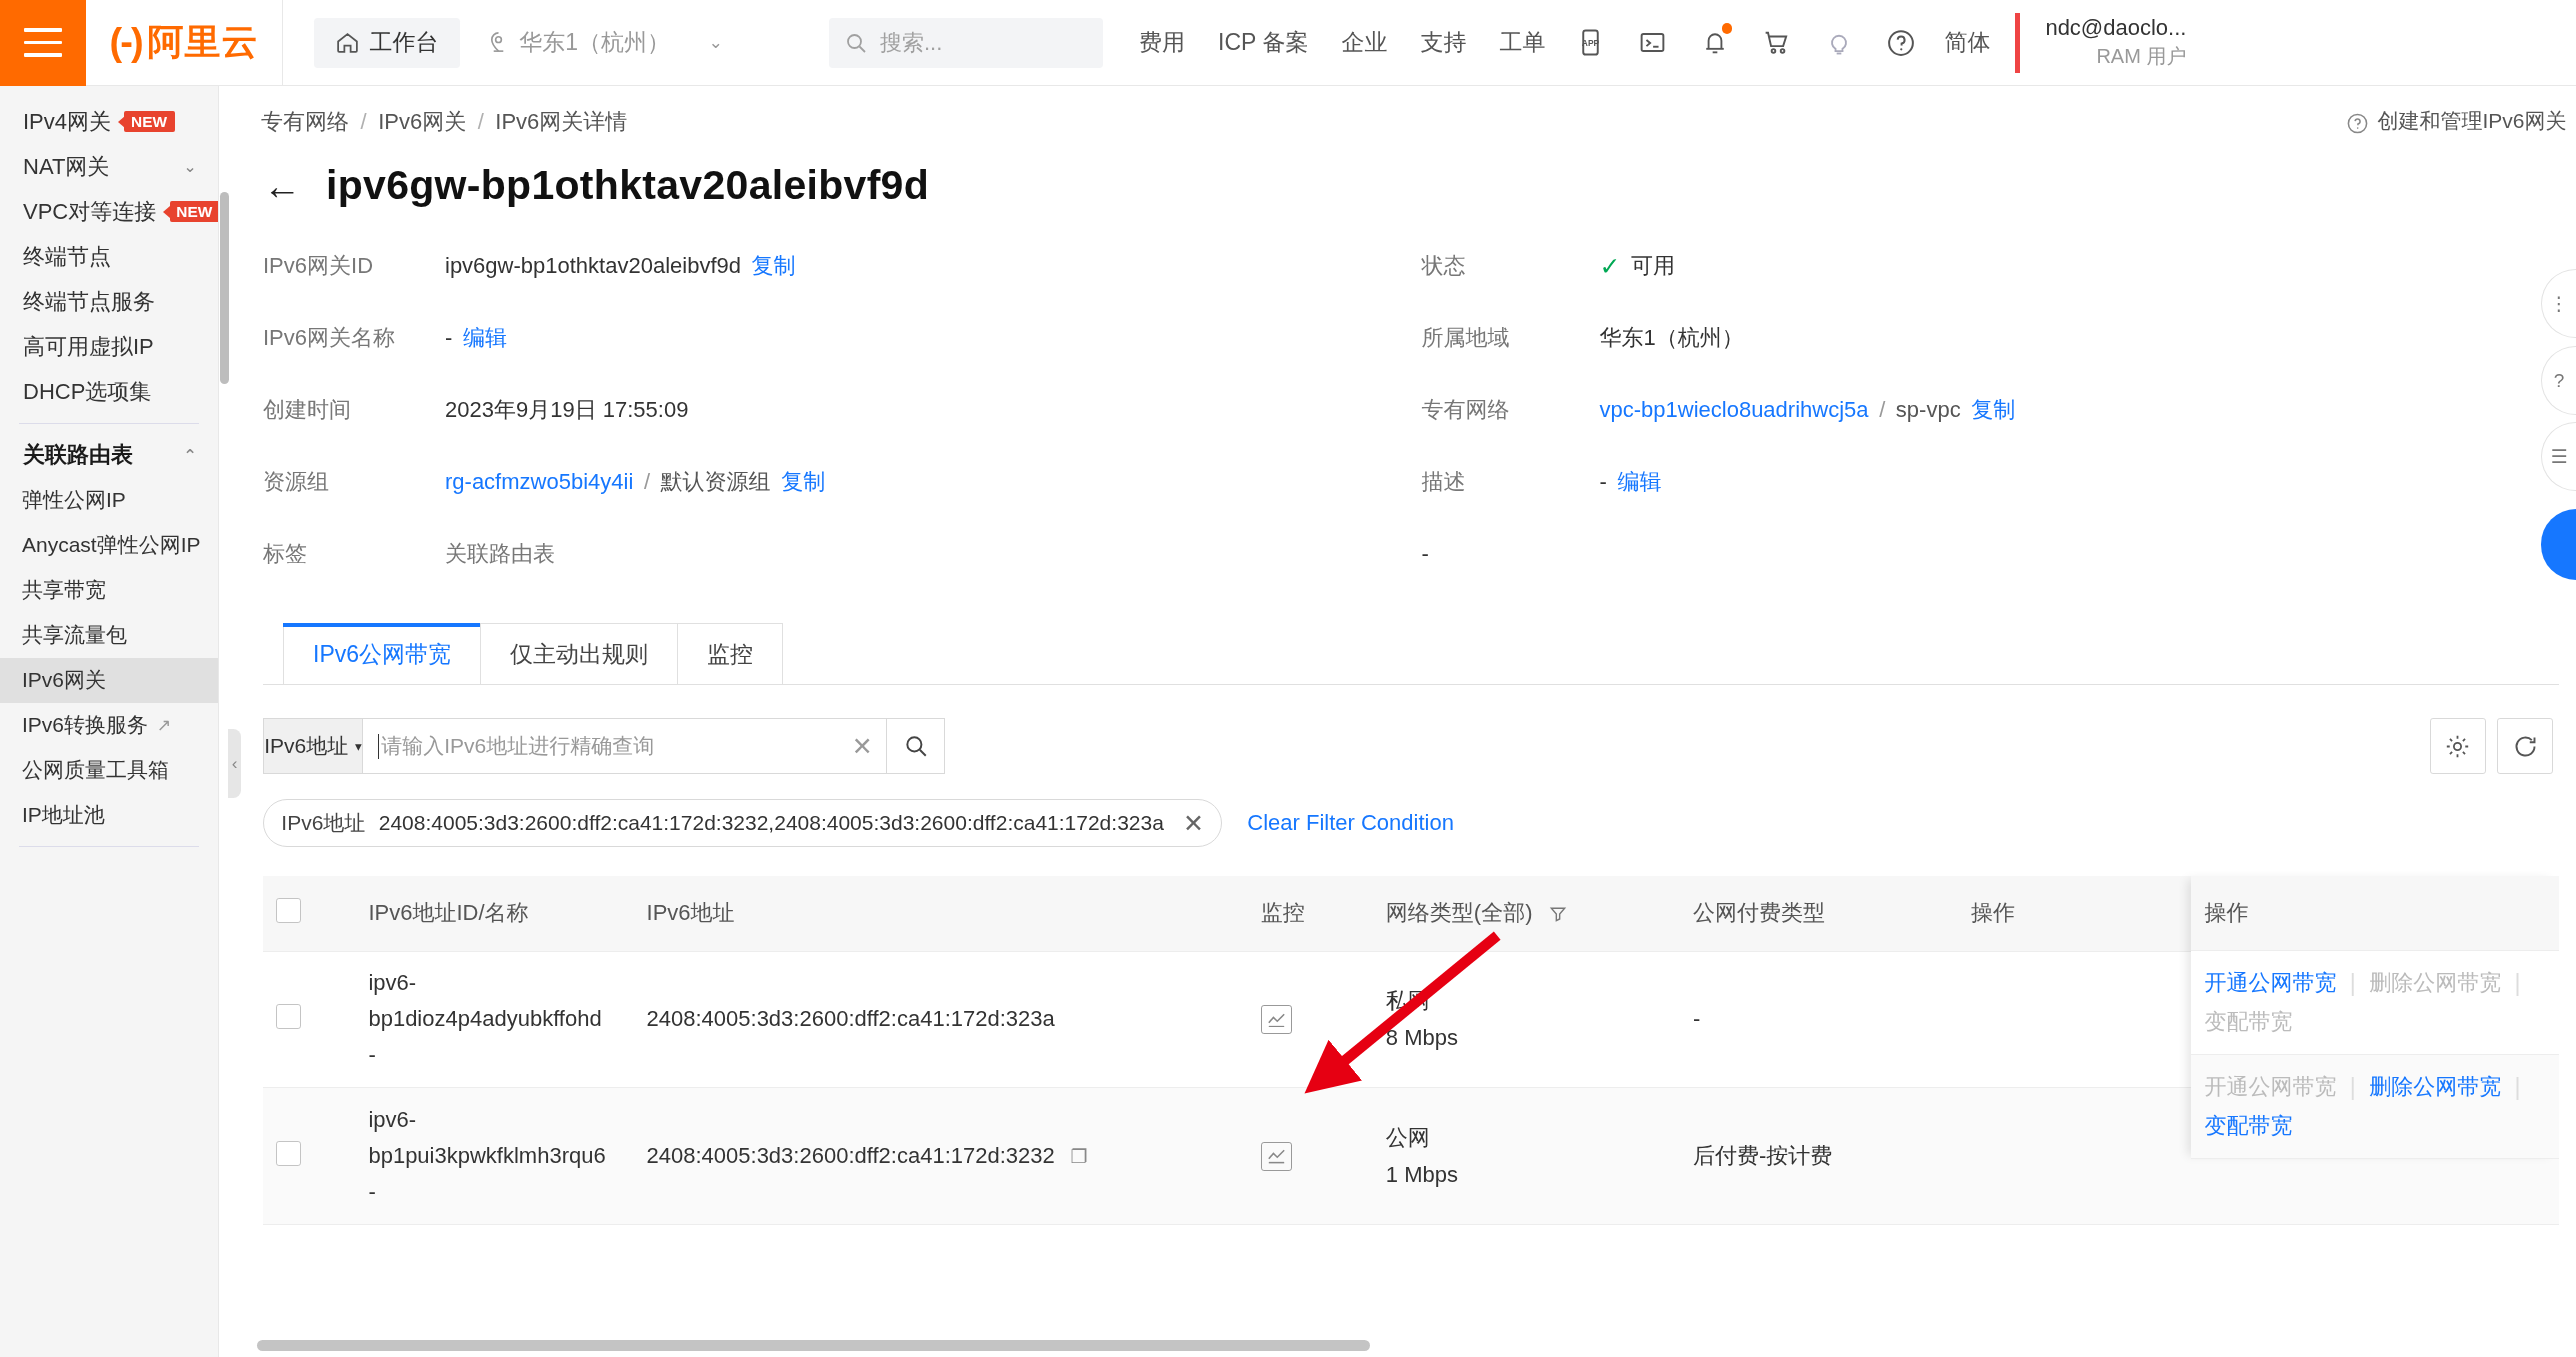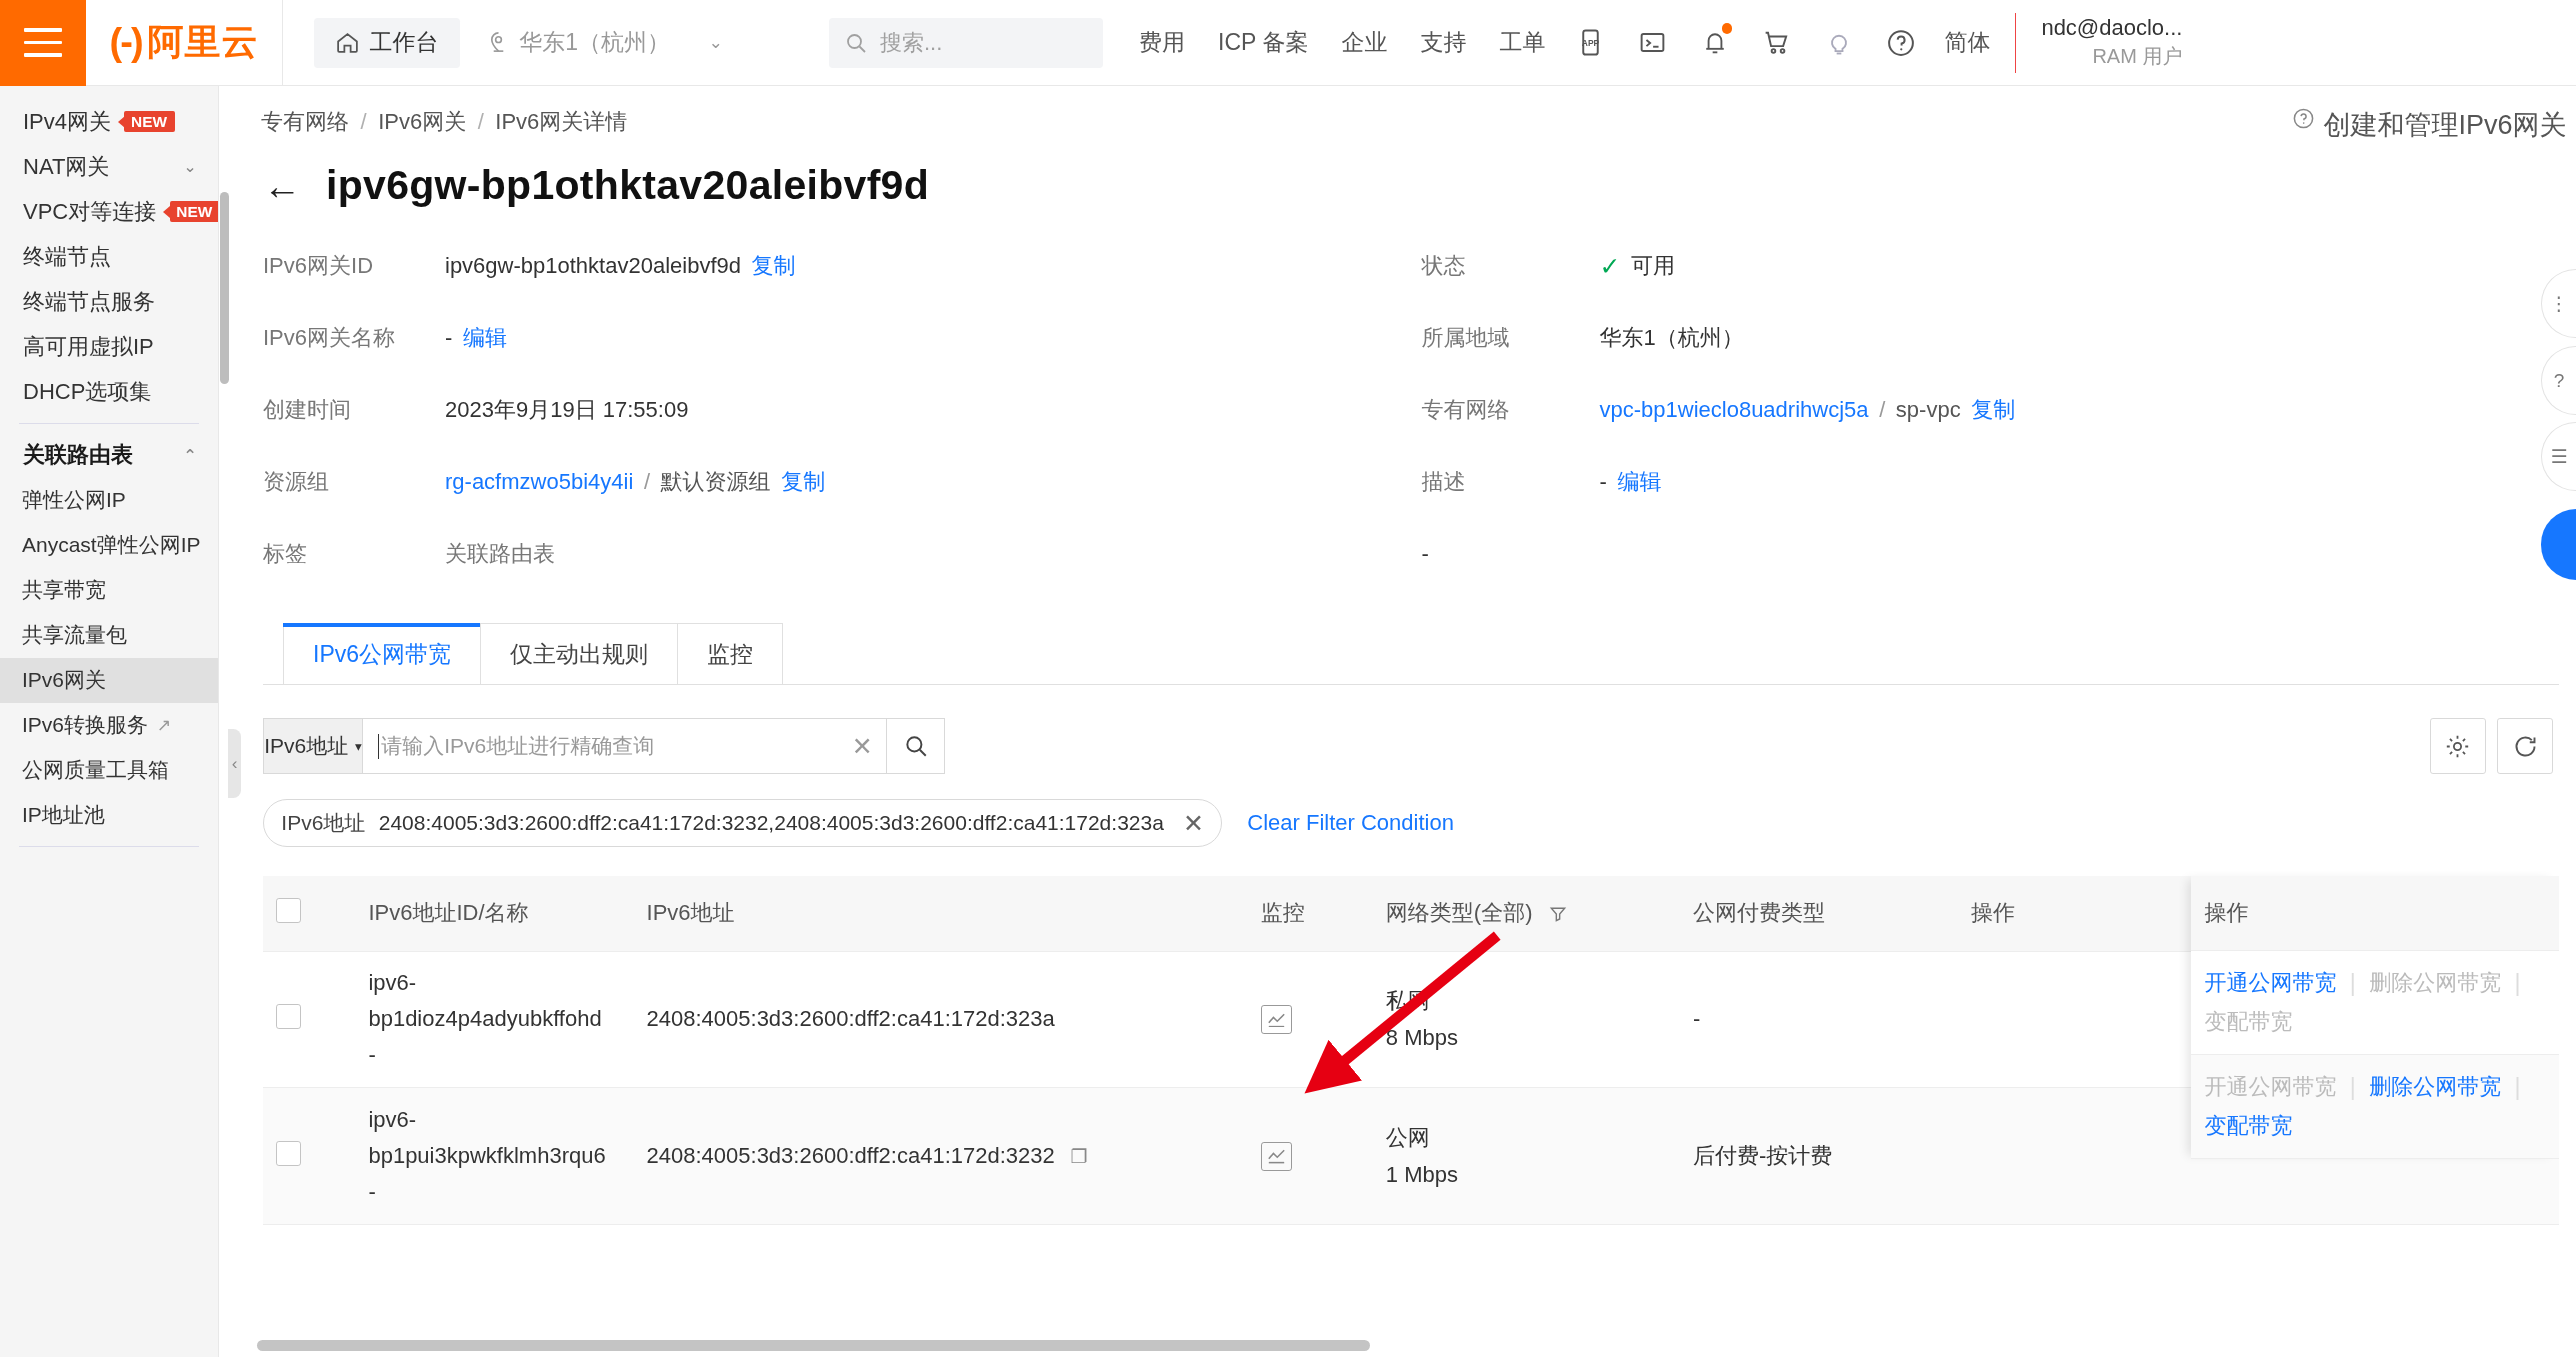--- a/index.html
+++ b/index.html
@@ -43,21 +43,21 @@
   .search-box .ph { color: #a0a0a0; font-size: 22px; }
   .nav-links { margin-left: 36px; display: flex; align-items: center; gap: 33px; }
   .nav-links a { color: #555; font-size: 23px; text-decoration: none; cursor: pointer; white-space: nowrap; }
   .hdr-icons { display: flex; align-items: center; gap: 29px; margin-left: 29px; }
   .hdr-icon { width: 33px; height: 33px; position: relative; cursor: pointer; color: #555;
     display: flex; align-items: center; justify-content: center; }
   .dot { position: absolute; top: -2.9px; right: -1px; width: 10.6px; height: 10.6px;
     background: #FF6A00; border-radius: 50%; }
   .lang { color: #555; font-size: 23px; margin-left: 27px; cursor: pointer; }
   .user-box {
-    margin-left: 25px; padding-left: 25px; border-left: 1px solid #ef4444;
+    margin-left: 25px; padding-left: 25px; border-left: 5px solid #ef4444;
     height: 60px; display: flex; flex-direction: column; justify-content: center; align-items: flex-end;
     cursor: pointer;
   }
   .user-name { font-size: 22px; color: #333; }
   .user-role { font-size: 20px; color: #999; margin-top: 2.9px; }
 
   
   .sidebar {
     position: absolute; top: 86px; left: 0; width: 219px; height: 1271px;
     background: #f5f5f5; border-right: 1px solid #e8e8e8; overflow: hidden;
@@ -92,22 +92,22 @@
 
   
   .main {
     position: absolute; top: 86px; left: 242px; width: 2334px; height: 1271px;
     background: #fff; overflow: hidden;
   }
   .breadcrumb { padding: 21px 0 0 19px; font-size: 22px; color: #555; display: flex; align-items: center; gap: 11.5px; }
   .breadcrumb .sep { color: #b0b0b0; }
   .breadcrumb span { cursor: pointer; }
   .bc-right {
-    position: absolute; right: 9.6px; top: 21px; font-size: 27px; color: #555;
-    display: flex; align-items: flex-start; gap: 8.6px; cursor: pointer; white-space: nowrap;
+    position: absolute; right: 9.6px; top: 21px; font-size: 21px; color: #555;
+    display: flex; align-items: flex-end; gap: 8.6px; cursor: pointer; white-space: nowrap;
   }
   .page-title-row { display: flex; align-items: center; gap: 25px; padding: 25px 0 0 21px; }
   .back-arrow { font-size: 38px; color: #222; cursor: pointer; line-height: 1; }
   .page-title { font-size: 41px; font-weight: 700; color: #111; letter-spacing: 0.3px; }
   .section-title { font-size: 26px; font-weight: 700; color: #222; padding: 36px 0 0 21px; }
 
   .info-grid {
     margin-top: 21px; padding-left: 21px; display: grid;
     grid-template-columns: 182px 1fr 178px 1fr; row-gap: 0; column-gap: 0;
   }

